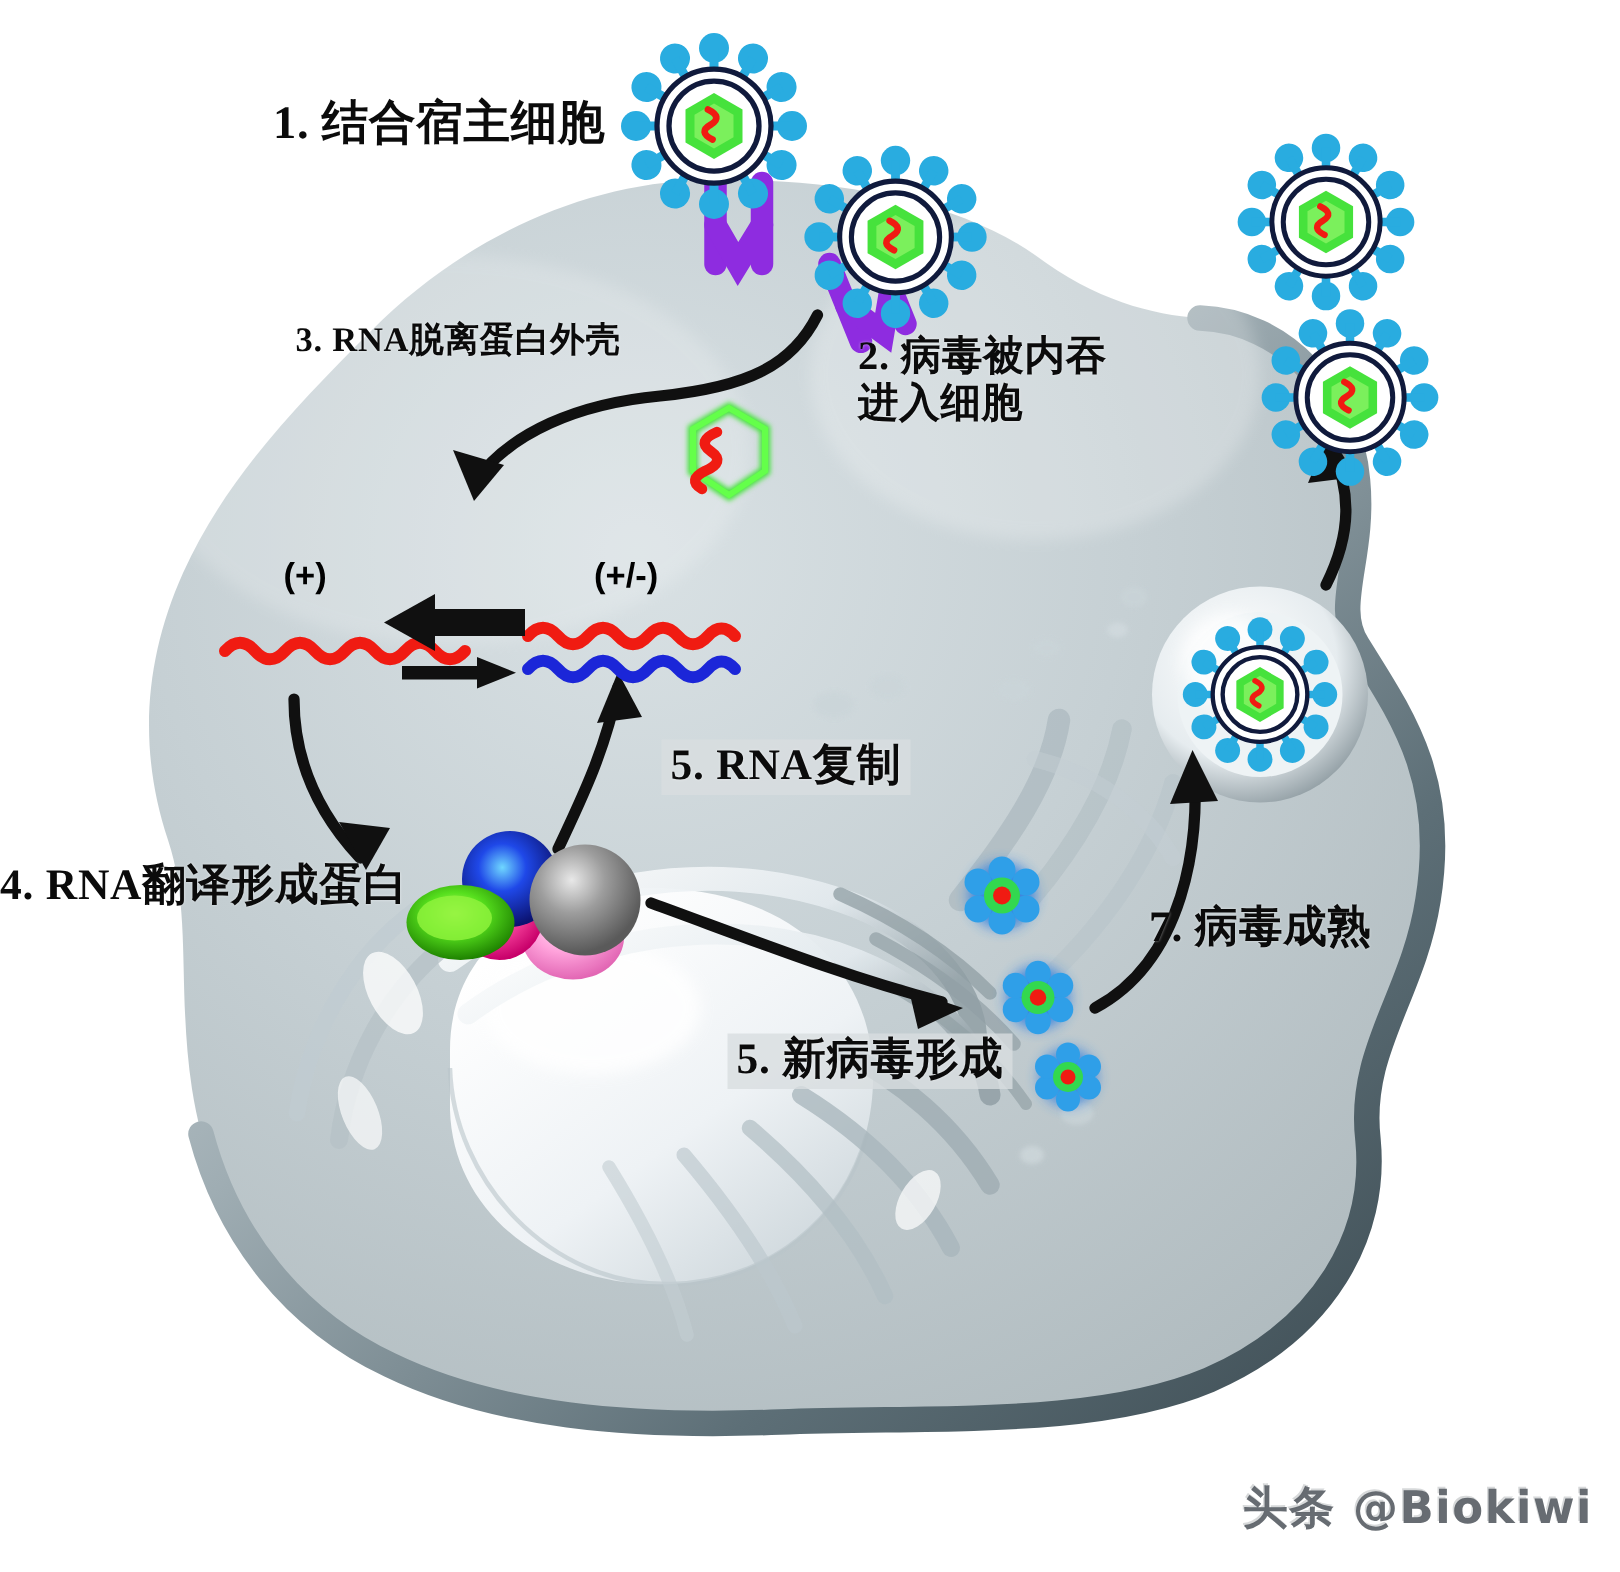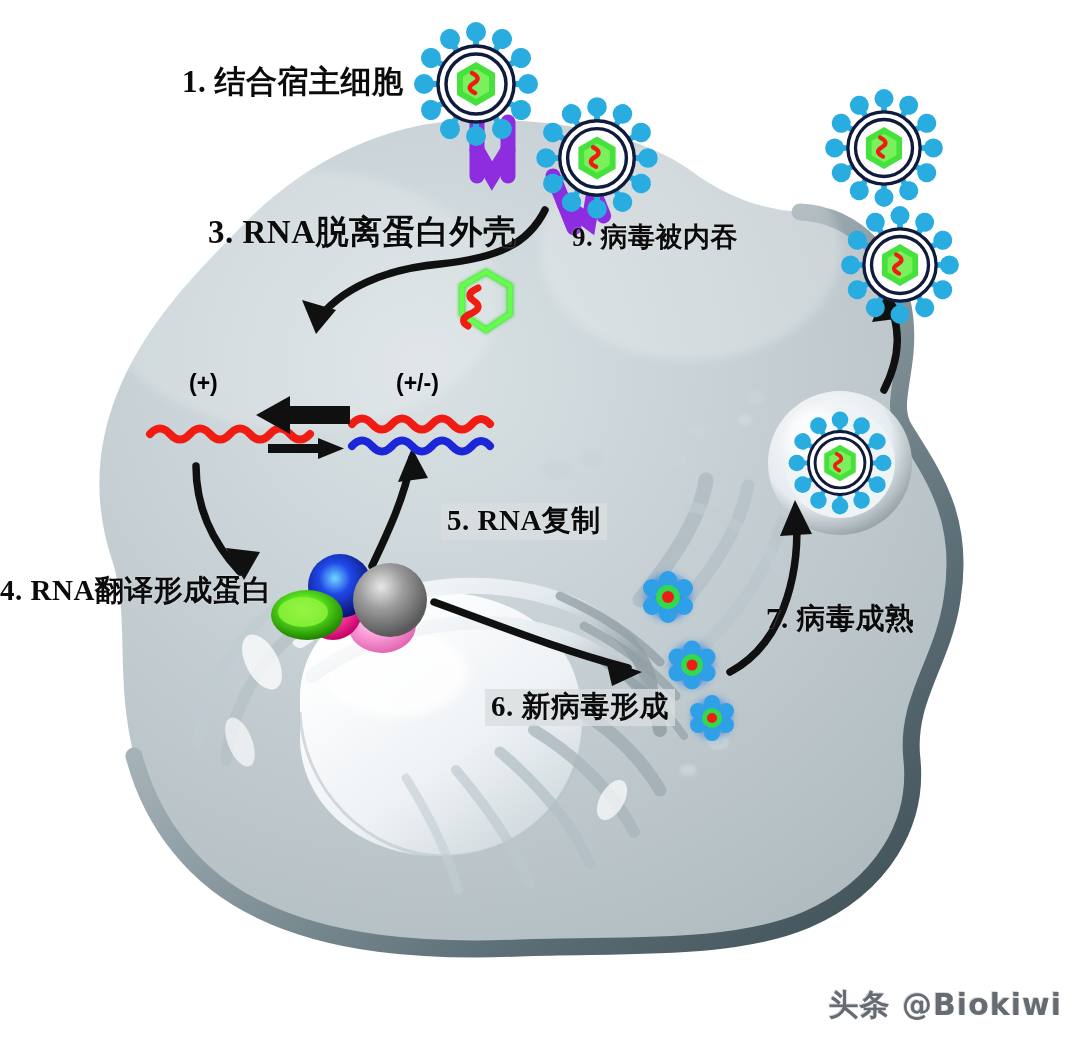--- a/index.html
+++ b/index.html
@@ -55,23 +55,23 @@
     font-family: "DejaVu Sans", "Liberation Sans", sans-serif;
     font-size: 30px;
     font-weight: 700;
     color: rgba(90,96,102,0.92);
     text-shadow: 1px 1px 0 rgba(255,255,255,0.9), -1px -1px 0 rgba(140,145,150,0.35);
     letter-spacing: 1px;
     margin-left: 36px;
   }
   .label-1 { left: 182px; top: 64px;  font-size: 31px; }
   .label-2 { left: 572px; top: 222px; font-size: 27px; }
-  .label-3 { left: 208px; top: 214px; font-size: 33px; }
+  .label-3 { left: 197px; top: 214px; font-size: 23px; }
   .label-4 { left: 0;  top: 574px; font-size: 29px; }
-  .label-5 { left: 441px; top: 493px; font-size: 29px; margin-top: 10px; }
+  .label-5 { left: 441px; top: 493px; font-size: 29px; }
   .label-6 { left: 485px; top: 689px; font-size: 29px; }
   .label-7 { left: 766px; top: 602px; font-size: 29px; }
   .label-8 { left: 666px; top: 345px; font-size: 29px; }
   .lbl-plus   { left: 189px; top: 370px; }
   .lbl-plusminus { left: 396px; top: 370px; }
 </style>
 </head>
 <body>
 
 <div id="stage">
@@ -638,26 +638,27 @@
         <polygon points="0,-22 19,-11 19,11 0,22 -19,11 -19,-11" fill="#46e23c"></polygon>
         <polygon points="0,-15 13,-7.5 13,7.5 0,15 -13,7.5 -13,-7.5" fill="#7bf05c"></polygon>
         <path d="M-4 -11 q10 5 2 10 q-9 5 1 10" fill="none" stroke="#f01b12" stroke-width="4.5" stroke-linecap="round"></path>
       </g>
     </g>
   </svg>
 
   <div class="label label-1">1. 结合宿主细胞</div>
 
   <div class="label label-2">
-    <div>9. 病毒被内吞</div>
+    <div>2. 病毒被内吞</div>
+    <div>进入细胞</div>
   </div>
 
   <div class="label label-3">3. RNA脱离蛋白外壳</div>
   <div class="label label-4">4. RNA翻译形成蛋白</div>
   <div class="label box label-5">5. RNA复制</div>
-  <div class="label box label-6">6. 新病毒形成</div>
+  <div class="label box label-6">5. 新病毒形成</div>
   <div class="label label-7">7. 病毒成熟</div>
 
   <div class="strand-label lbl-plus">(+)</div>
   <div class="strand-label lbl-plusminus">(+/-)</div>
 
   <div class="watermark">头条 @Biokiwi</div>
 </div>
 
 </body></html>

